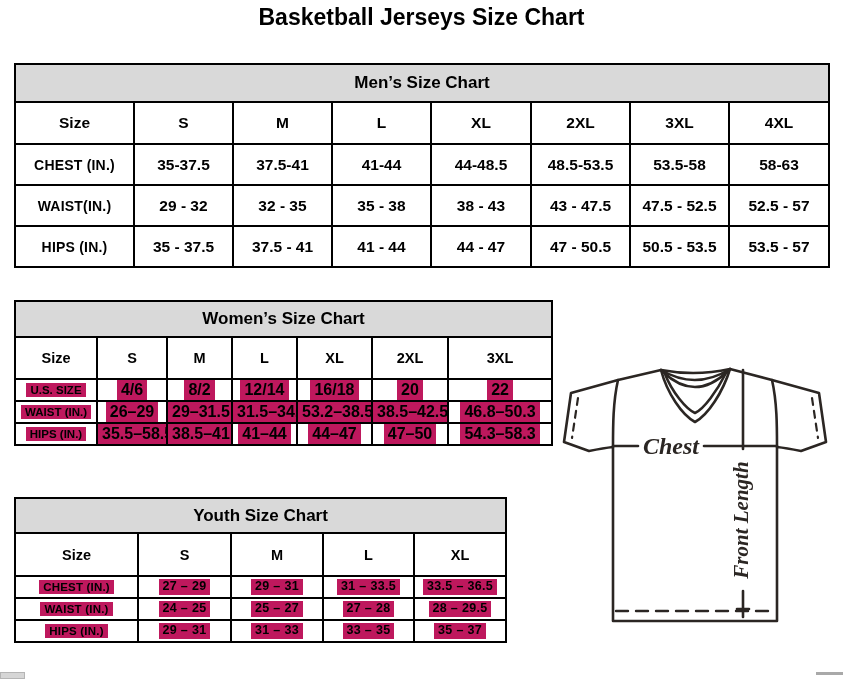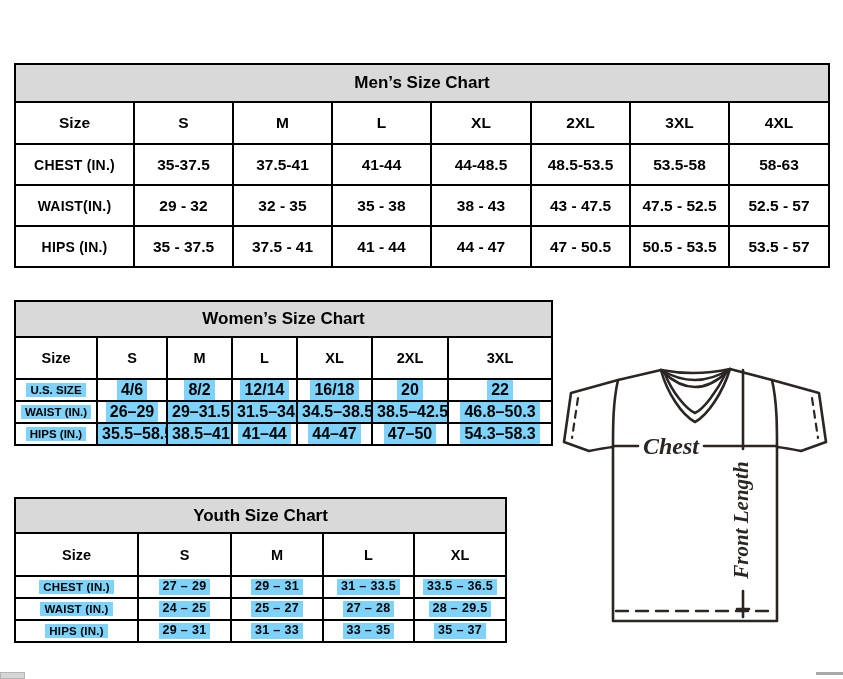--- a/index.html
+++ b/index.html
@@ -28,34 +28,35 @@
   .women tbody td{font-size:16px;}
   .women tbody td:first-child{font-size:11.5px;}
   
   .youth{width:491px;border-radius:20px;}
   .youth th.bar{height:33px;}
   .youth tr.size-row th{height:41px;font-size:14.5px;}
   .youth tbody tr{height:22px;}
   .youth tbody td{font-size:12.5px;letter-spacing:.3px;}
   .youth tbody td:first-child{font-size:11.5px;letter-spacing:.2px;}
   
-  .hl{background:#7dd3fc;padding:0 4px;display:inline-block;line-height:1.25;}
+  .hl{background:#be185d;padding:0 4px;display:inline-block;line-height:1.25;}
   
   .jersey{position:absolute;left:556px;top:360px;}
   .diagram-text{font-family:"Liberation Serif",serif;font-weight:bold;font-style:italic;fill:#2b2623;}
   
   .scroll-frag-left{position:absolute;left:0;top:672px;width:25px;height:7px;
       background:#d6d6d6;border:1px solid #b5b5b5;box-sizing:border-box;}
   .scroll-frag-right{position:absolute;left:816px;top:672px;width:27px;height:3px;background:#a9a9a9;}
 </style>
 </head>
 <body>
 
 <div class="stage">
 
+  <div class="page-title">Basketball Jerseys Size Chart</div>
 
   <div class="tbl-wrap" style="left:14px;top:63px;">
     <table class="size-table men">
       <colgroup>
         <col style="width:119px">
           <col style="width:99px">
           <col style="width:99px">
           <col style="width:99px">
         <col style="width:100px">
           <col style="width:99px">
@@ -145,21 +146,21 @@
             <td><span class="hl">12/14</span></td>
             <td><span class="hl">16/18</span></td>
             <td><span class="hl">20</span></td>
             <td><span class="hl">22</span></td>
           </tr>
           <tr>
             <td><span class="hl">WAIST (IN.)</span></td>
             <td><span class="hl">26–29</span></td>
             <td><span class="hl">29–31.5</span></td>
             <td><span class="hl">31.5–34.5</span></td>
-            <td><span class="hl">34.5–38.5</span></td>
+            <td><span class="hl">53.2–38.5</span></td>
             <td><span class="hl">38.5–42.5</span></td>
             <td><span class="hl">46.8–50.3</span></td>
           </tr>
           <tr>
             <td><span class="hl">HIPS (IN.)</span></td>
             <td><span class="hl">35.5–58.5</span></td>
             <td><span class="hl">38.5–41</span></td>
             <td><span class="hl">41–44</span></td>
             <td><span class="hl">44–47</span></td>
             <td><span class="hl">47–50</span></td>

